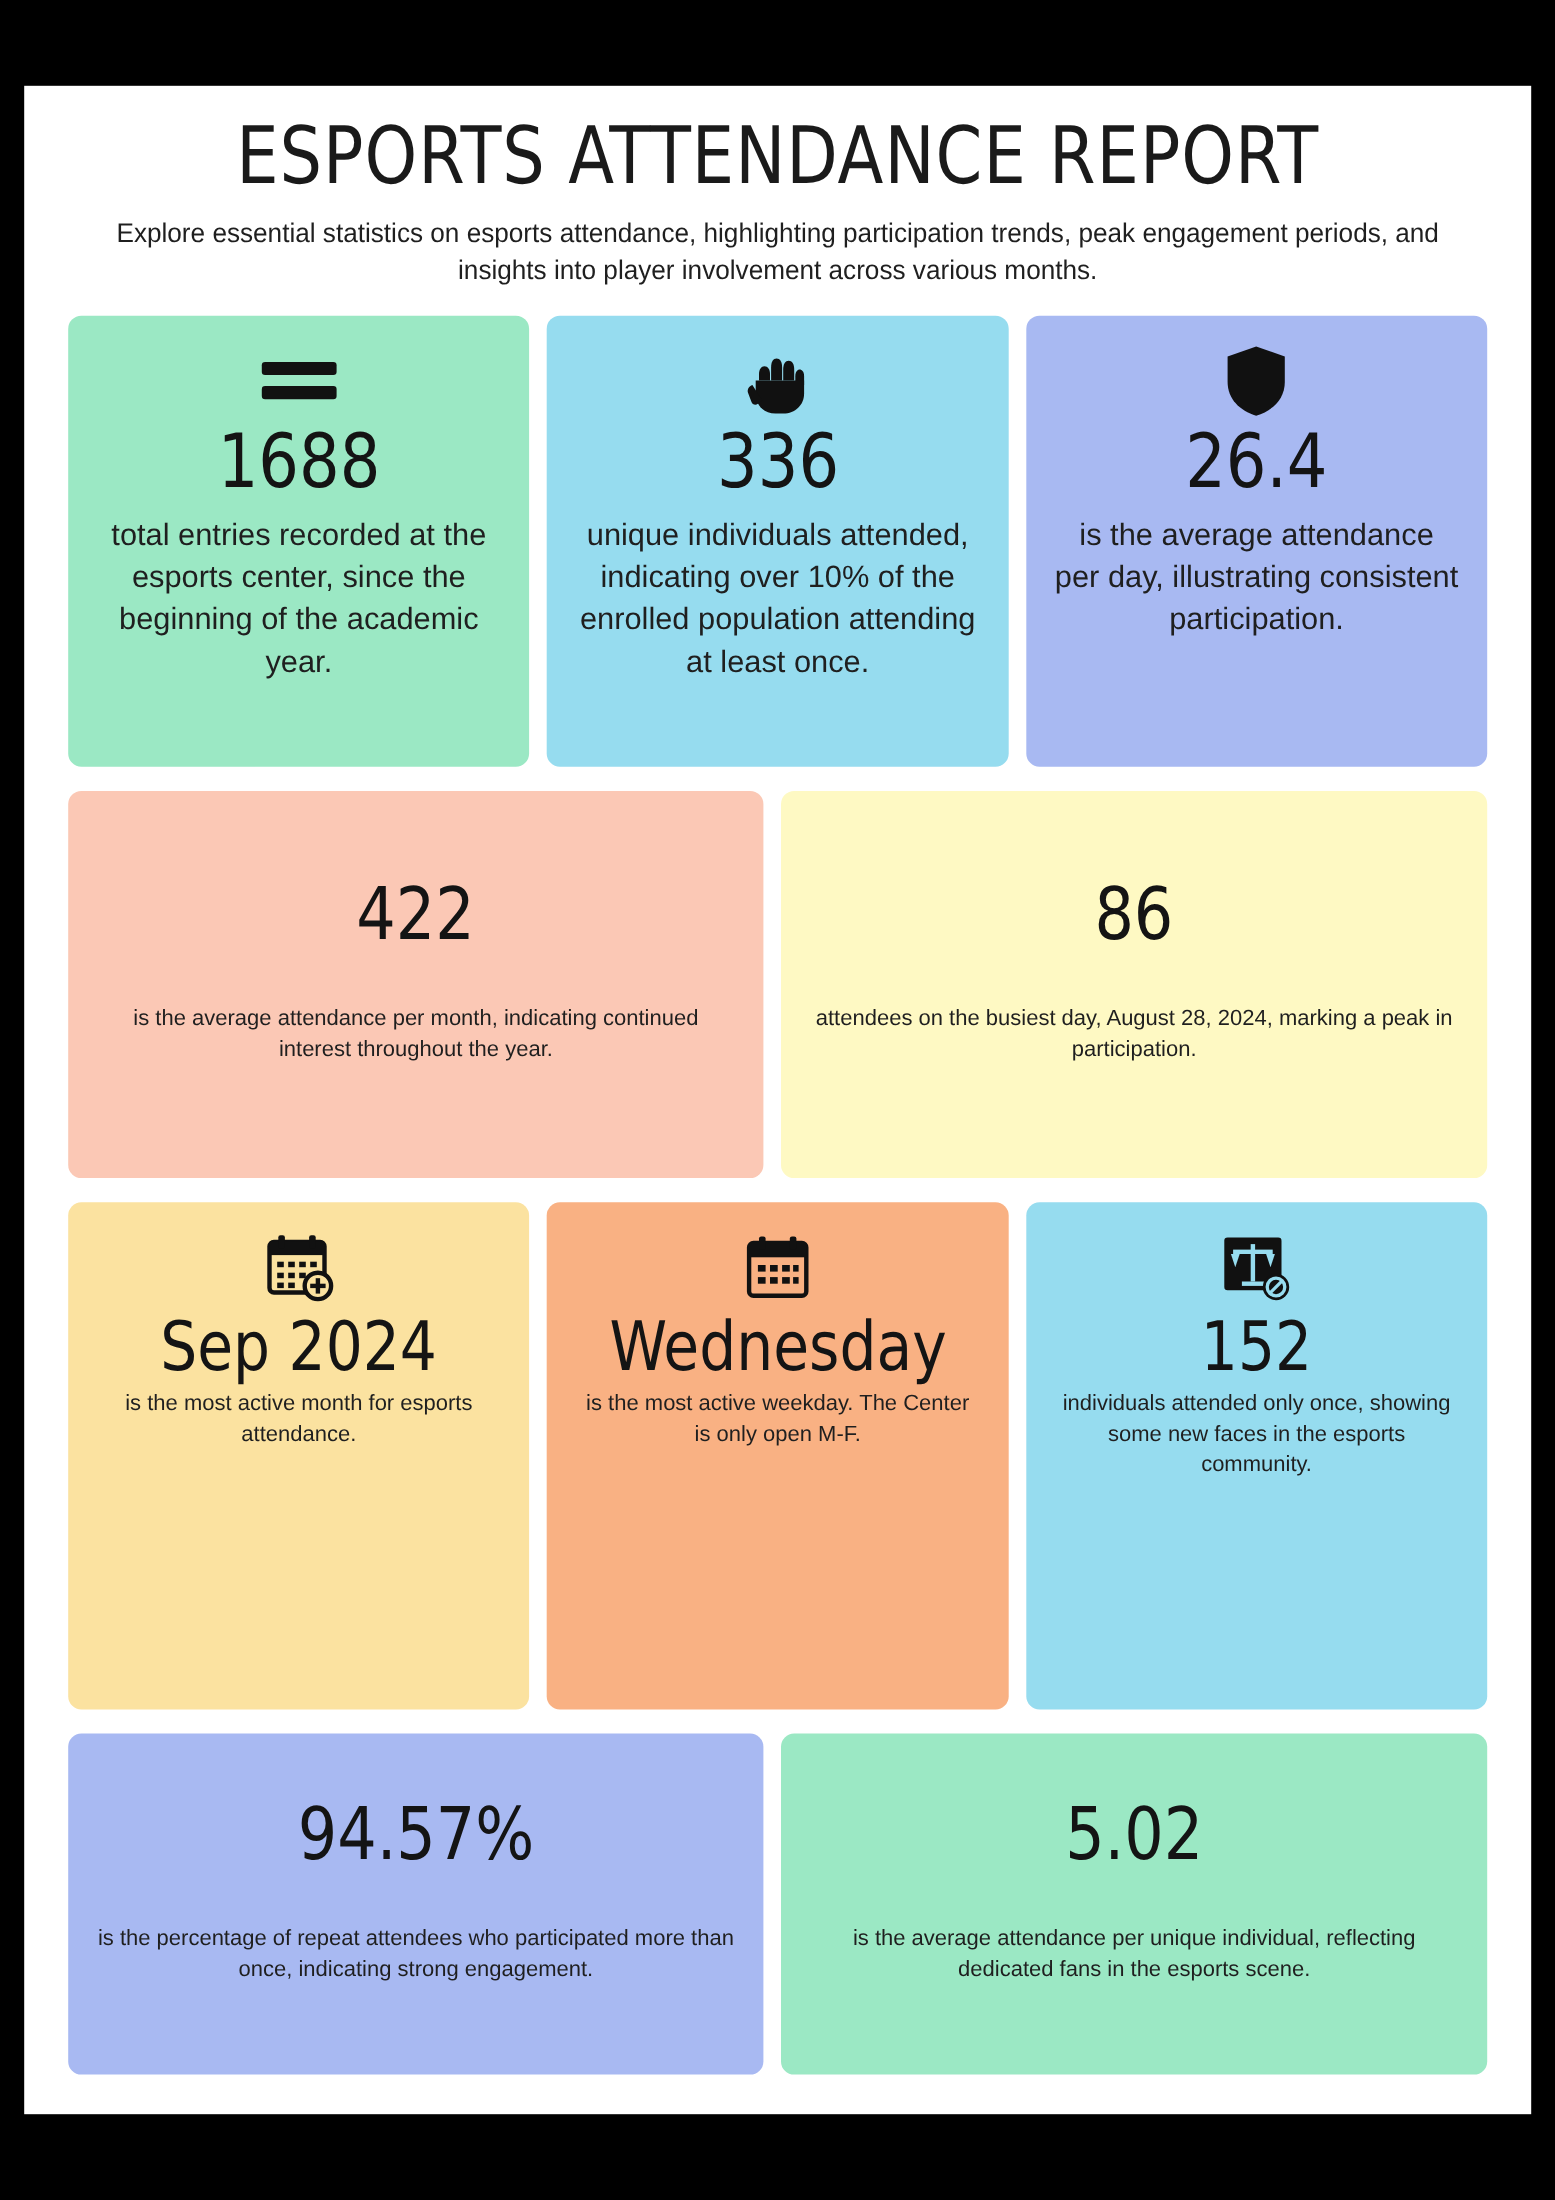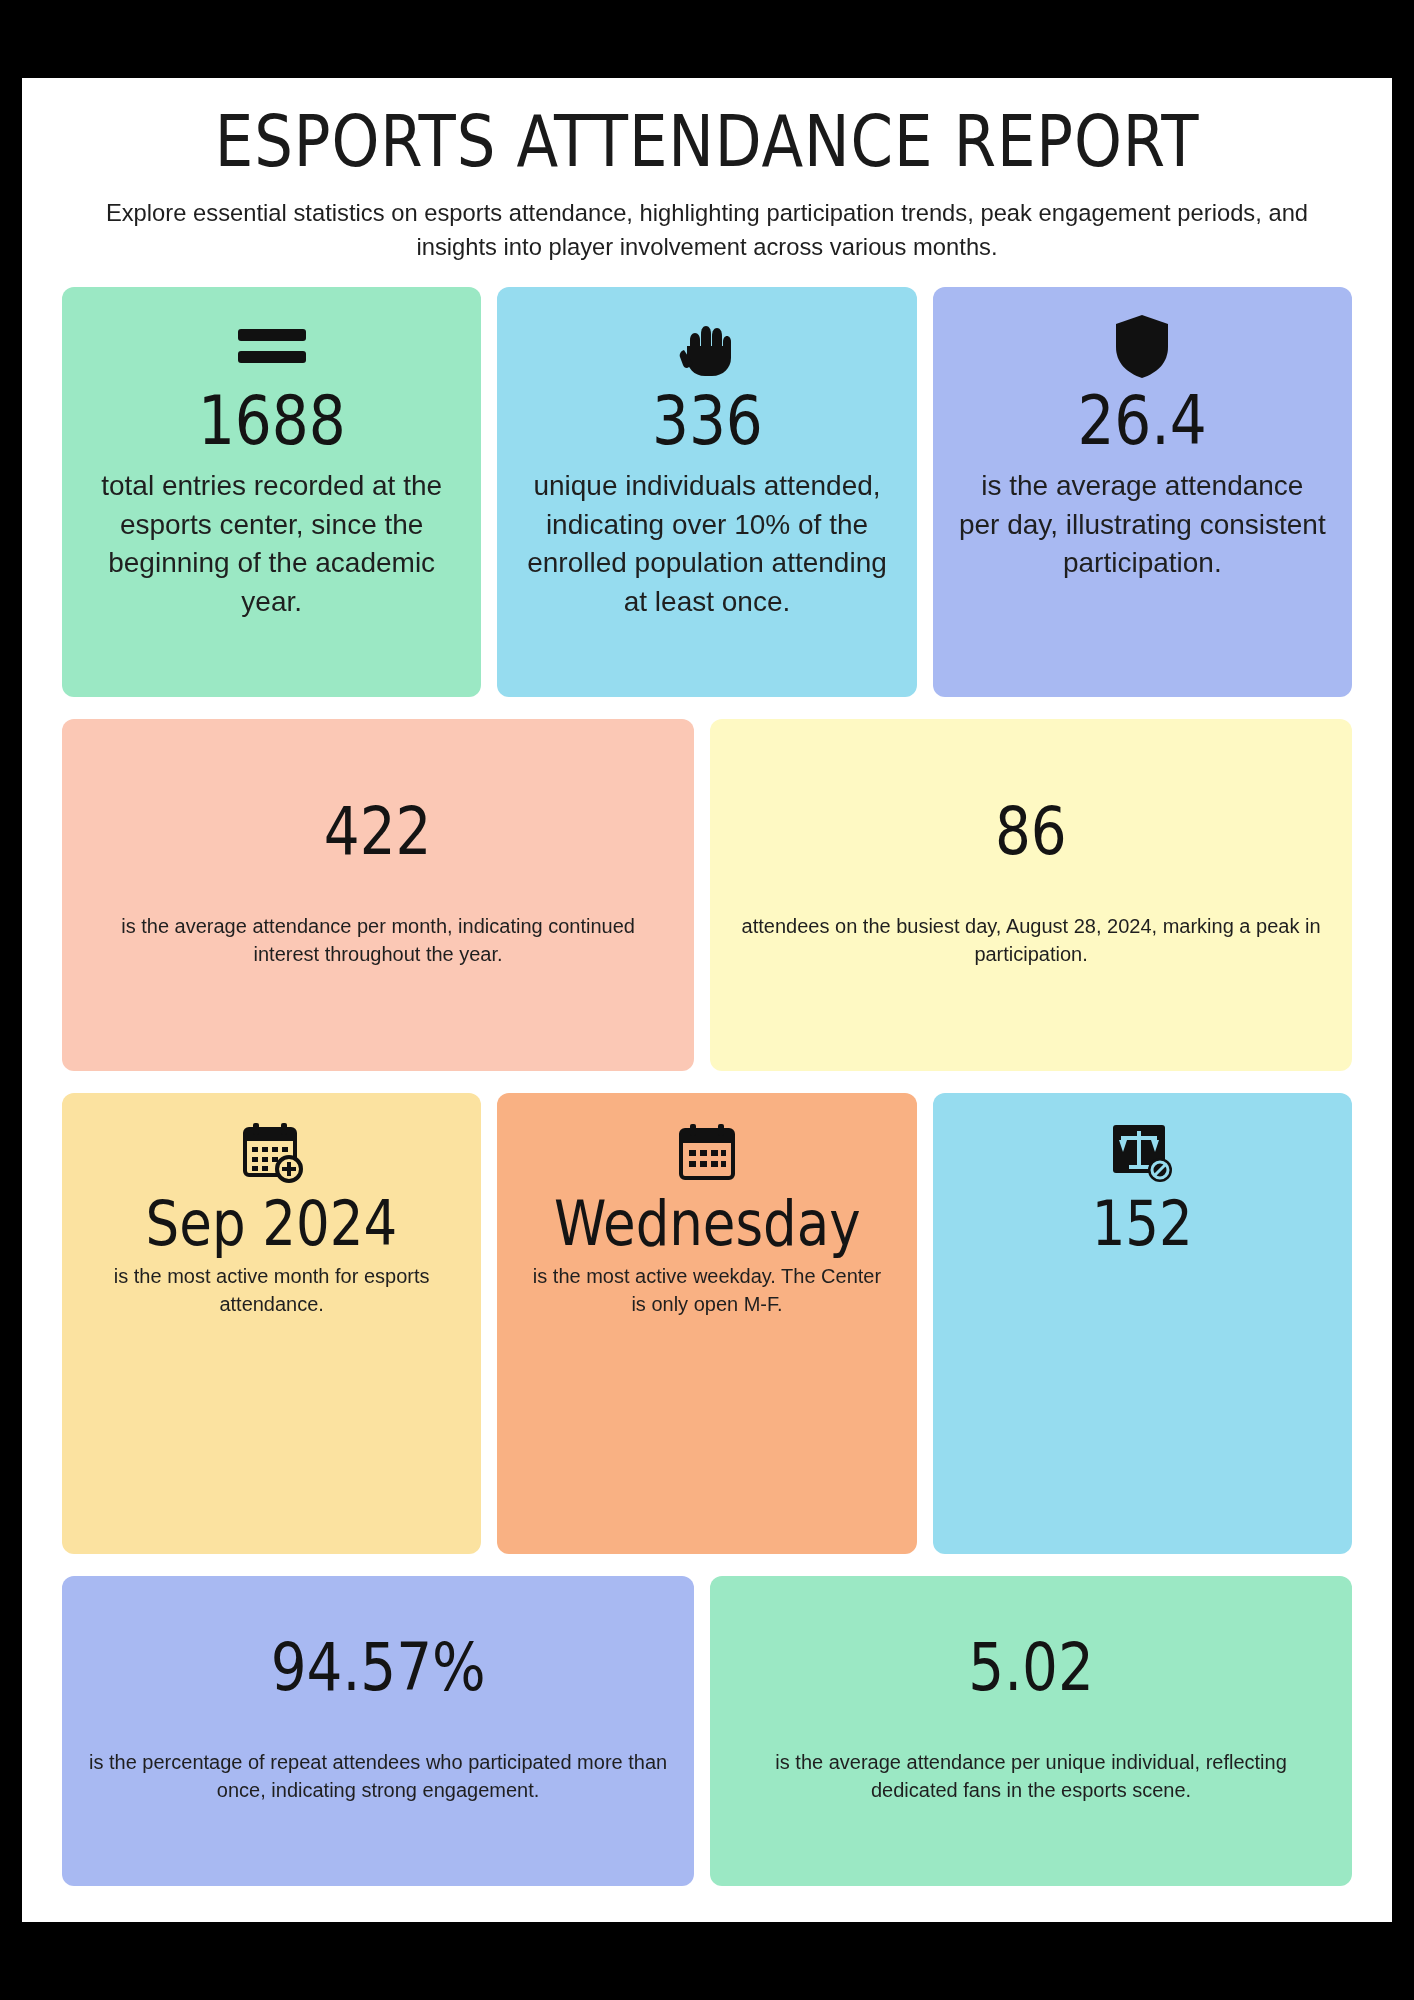--- a/index.html
+++ b/index.html
@@ -226,20 +226,21 @@
             <path d="M10 21 L18 21 L14 33 Z"></path>
             <path d="M42 21 L50 21 L46 33 Z"></path>
             <rect x="20" y="46" width="20" height="4"></rect>
           </g>
           <circle cx="51" cy="51" r="12" fill="#111"></circle>
           <circle cx="51" cy="51" r="8" fill="none" stroke="#96DCEF" stroke-width="3"></circle>
           <line x1="45" y1="57" x2="57" y2="45" stroke="#96DCEF" stroke-width="3"></line>
         </svg>
       </div>
       <div class="value">152</div>
+      <div class="desc">individuals attended only once, showing some new faces in the esports community.</div>
     </div>
   </div>
 
   <div class="row">
     <div class="card r4 c-left-wide" style="background:#A8B9F2">
       <div class="value">94.57%</div>
       <div class="desc">is the percentage of repeat attendees who participated more than once, indicating strong engagement.</div>
     </div>
     <div class="card r4 c-right-wide" style="background:#9BE8C4">
       <div class="value">5.02</div>

